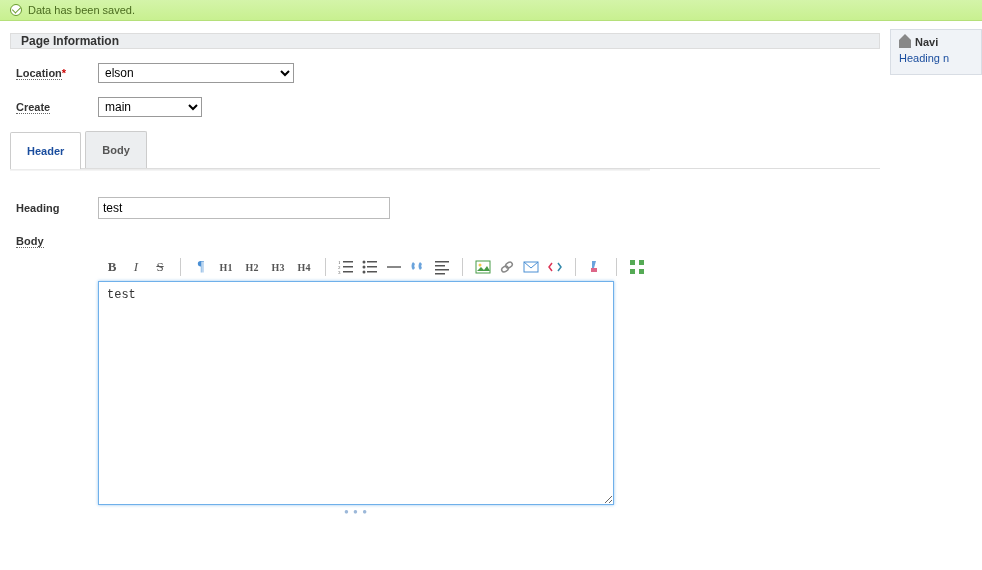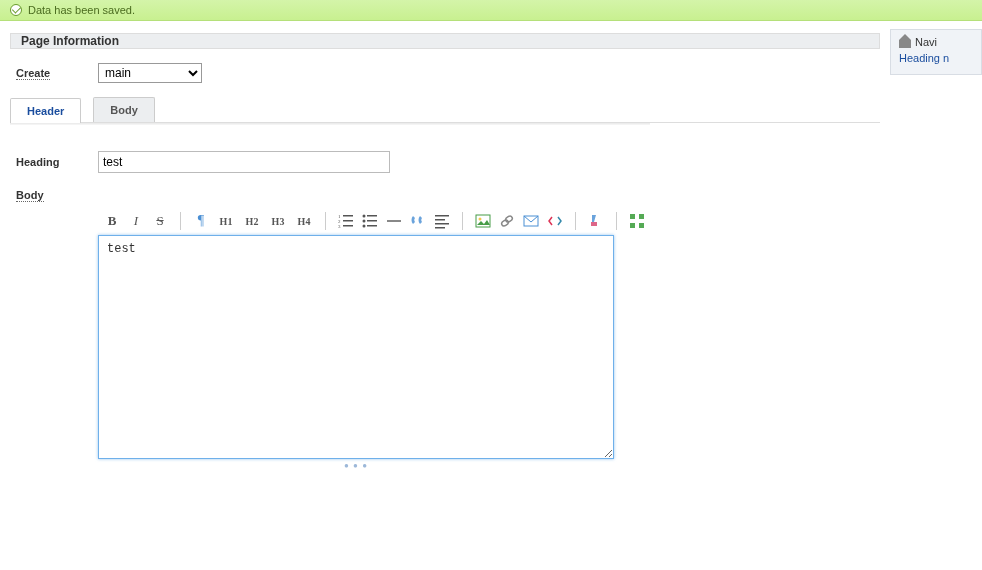--- a/index.html
+++ b/index.html
@@ -37,21 +37,21 @@
 
     .main-wrap { display: flex; }
     .content-col { flex: 0 0 890px; padding: 0 10px 20px 10px; }
     .side-col { flex: 1; padding-top: 8px; }
     .side-panel {
       background: #f0f3f7;
       border: 1px solid #d8dde4;
       padding: 6px 8px;
       min-height: 46px;
     }
-    .side-panel-header { display: flex; align-items: center; gap: 4px; font-weight: normal; color: #333; margin-bottom: 4px; }
+    .side-panel-header { display: flex; align-items: center; gap: 4px; font-weight: bold; color: #333; margin-bottom: 4px; }
     .side-panel a { color: #1a4d9e; text-decoration: none; font-size: 11px; }
 
     .section-header {
       background: #eceef0;
       border: 1px solid #ddd;
       padding: 0 10px;
       font-weight: bold;
       font-size: 12px;
       color: #333;
       margin-top: 12px;
@@ -64,29 +64,29 @@
     
     select { font-family: Arial; font-size: 12px; padding: 1px 2px; border: 1px solid #999; background: #fff; }
     select.location { width: 196px; }
     select.layout { width: 104px; }
     input[type="text"] { font-family: Arial; font-size: 12px; padding: 3px 4px; border: 1px solid #bbb; }
     input.heading { width: 292px; }
 
     .tabs-wrap { margin-top: 14px; }
     .tabs-row { display: flex; border-bottom: 1px solid #ddd; }
     .tab {
-      padding: 6px 16px;
+      padding: 12px 16px;
       border: 1px solid #ccc;
       border-bottom: none;
       background: #eceef0;
       font-weight: bold;
       font-size: 11px;
       color: #555;
       cursor: pointer;
-      margin-right: 12px;
+      margin-right: 4px;
       border-top-left-radius: 2px;
       border-top-right-radius: 2px;
     }
     .tab.active { background: #fff; color: #1a4d9e; position: relative; top: 1px; }
     .tab-underline { height: 2px; background: linear-gradient(to bottom, #e8e8e8, #f8f8f8); width: 640px; }
 
     .editor-wrap { margin-left: 88px; margin-top: 6px; }
     .toolbar {
       display: flex; align-items: center; gap: 4px;
       padding: 4px 4px;
@@ -129,20 +129,26 @@
 <div class="alert-bar">
   <span class="check-icon"></span>
   <span>Data has been saved.</span>
 </div>
 
 <div class="main-wrap">
   <div class="content-col">
 
     <div class="section-header">Page Information</div>
 
+    <div class="form-row">
+      <div class="form-label"><span class="dotted">Location</span><span class="required">*</span></div>
+      <select class="location">
+        <option>elson</option>
+      </select>
+    </div>
 
     <div class="form-row">
       <div class="form-label"><span class="dotted">Create</span></div>
       <select class="layout">
         <option>main</option>
       </select>
     </div>
 
 
     <div class="tabs-wrap">

